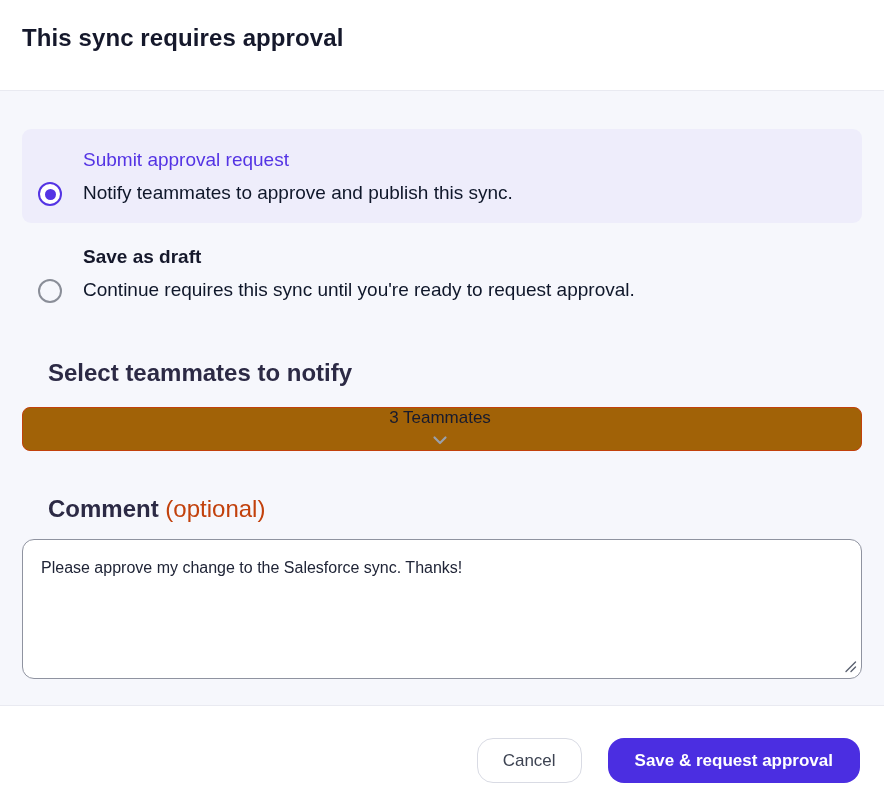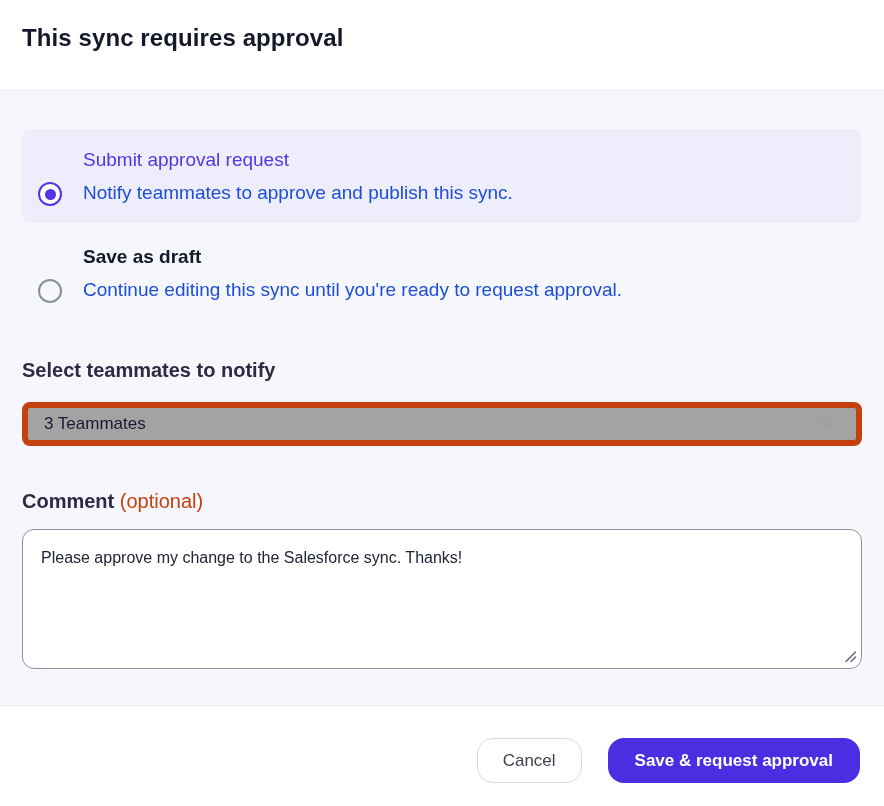--- a/index.html
+++ b/index.html
@@ -68,46 +68,48 @@
     background: #5434e4;
     display: none;
   }
   .radio.selected .dot { display: block; }
   .option-label { font-size: 19px; font-weight: 600; line-height: 27px; }
   .option-label.accent { color: #5434e4; font-weight: 500; }
   .option-label.dark { color: #15182b; }
   .option-desc {
     font-size: 19px;
     line-height: 26px;
-    color: #1d4ed8;
+    color: #0f172a;
     margin-top: 7px;
   }
 
   
   .section-heading {
-    font-size: 20px;
+    font-size: 24px;
     font-weight: 600;
     color: #2c2a45;
+    margin-left: 26px;
   }
   .heading-teammates { margin-top: 56px; }
   .heading-comment { margin-top: 44px; }
   .optional { color: #c2410c; font-weight: 400; }
 
   
   .dropdown {
     margin-top: 20px;
     height: 44px;
-    background: #a3a3a3;
-    border: 6px solid #c2410c;
+    background: #a16207;
+    border: 1px solid #c2410c;
     border-radius: 8px;
     display: flex;
     align-items: center;
     justify-content: space-between;
     padding: 0 20px 0 16px;
     cursor: pointer;
+    flex-direction: column;
   }
   .dropdown-value { font-size: 17px; color: #181b2e; }
   .chevron { display: flex; align-items: center; }
 
   
   .textarea-wrap {
     position: relative;
     margin-top: 16px;
     height: 140px;
   }
@@ -186,21 +188,21 @@
         <div class="option-desc">Notify teammates to approve and publish this sync.</div>
       </span>
     </div>
 
     <div class="option-row option-plain">
       <span class="radio unselected">
         
       </span>
       <span>
         <div class="option-label dark">Save as draft</div>
-        <div class="option-desc">Continue editing this sync until you're ready to request approval.</div>
+        <div class="option-desc">Continue requires this sync until you're ready to request approval.</div>
       </span>
     </div>
 
     <div class="section-heading heading-teammates">Select teammates to notify</div>
 
     <div class="dropdown">
       <span class="dropdown-value">3 Teammates</span>
       <span class="chevron">
         <svg width="20" height="20" viewBox="0 0 20 20" fill="none">
           <path d="M4.5 7.5 L10 13 L15.5 7.5" stroke="#9aa0ab" stroke-width="2.2" stroke-linecap="round" stroke-linejoin="round"></path>

